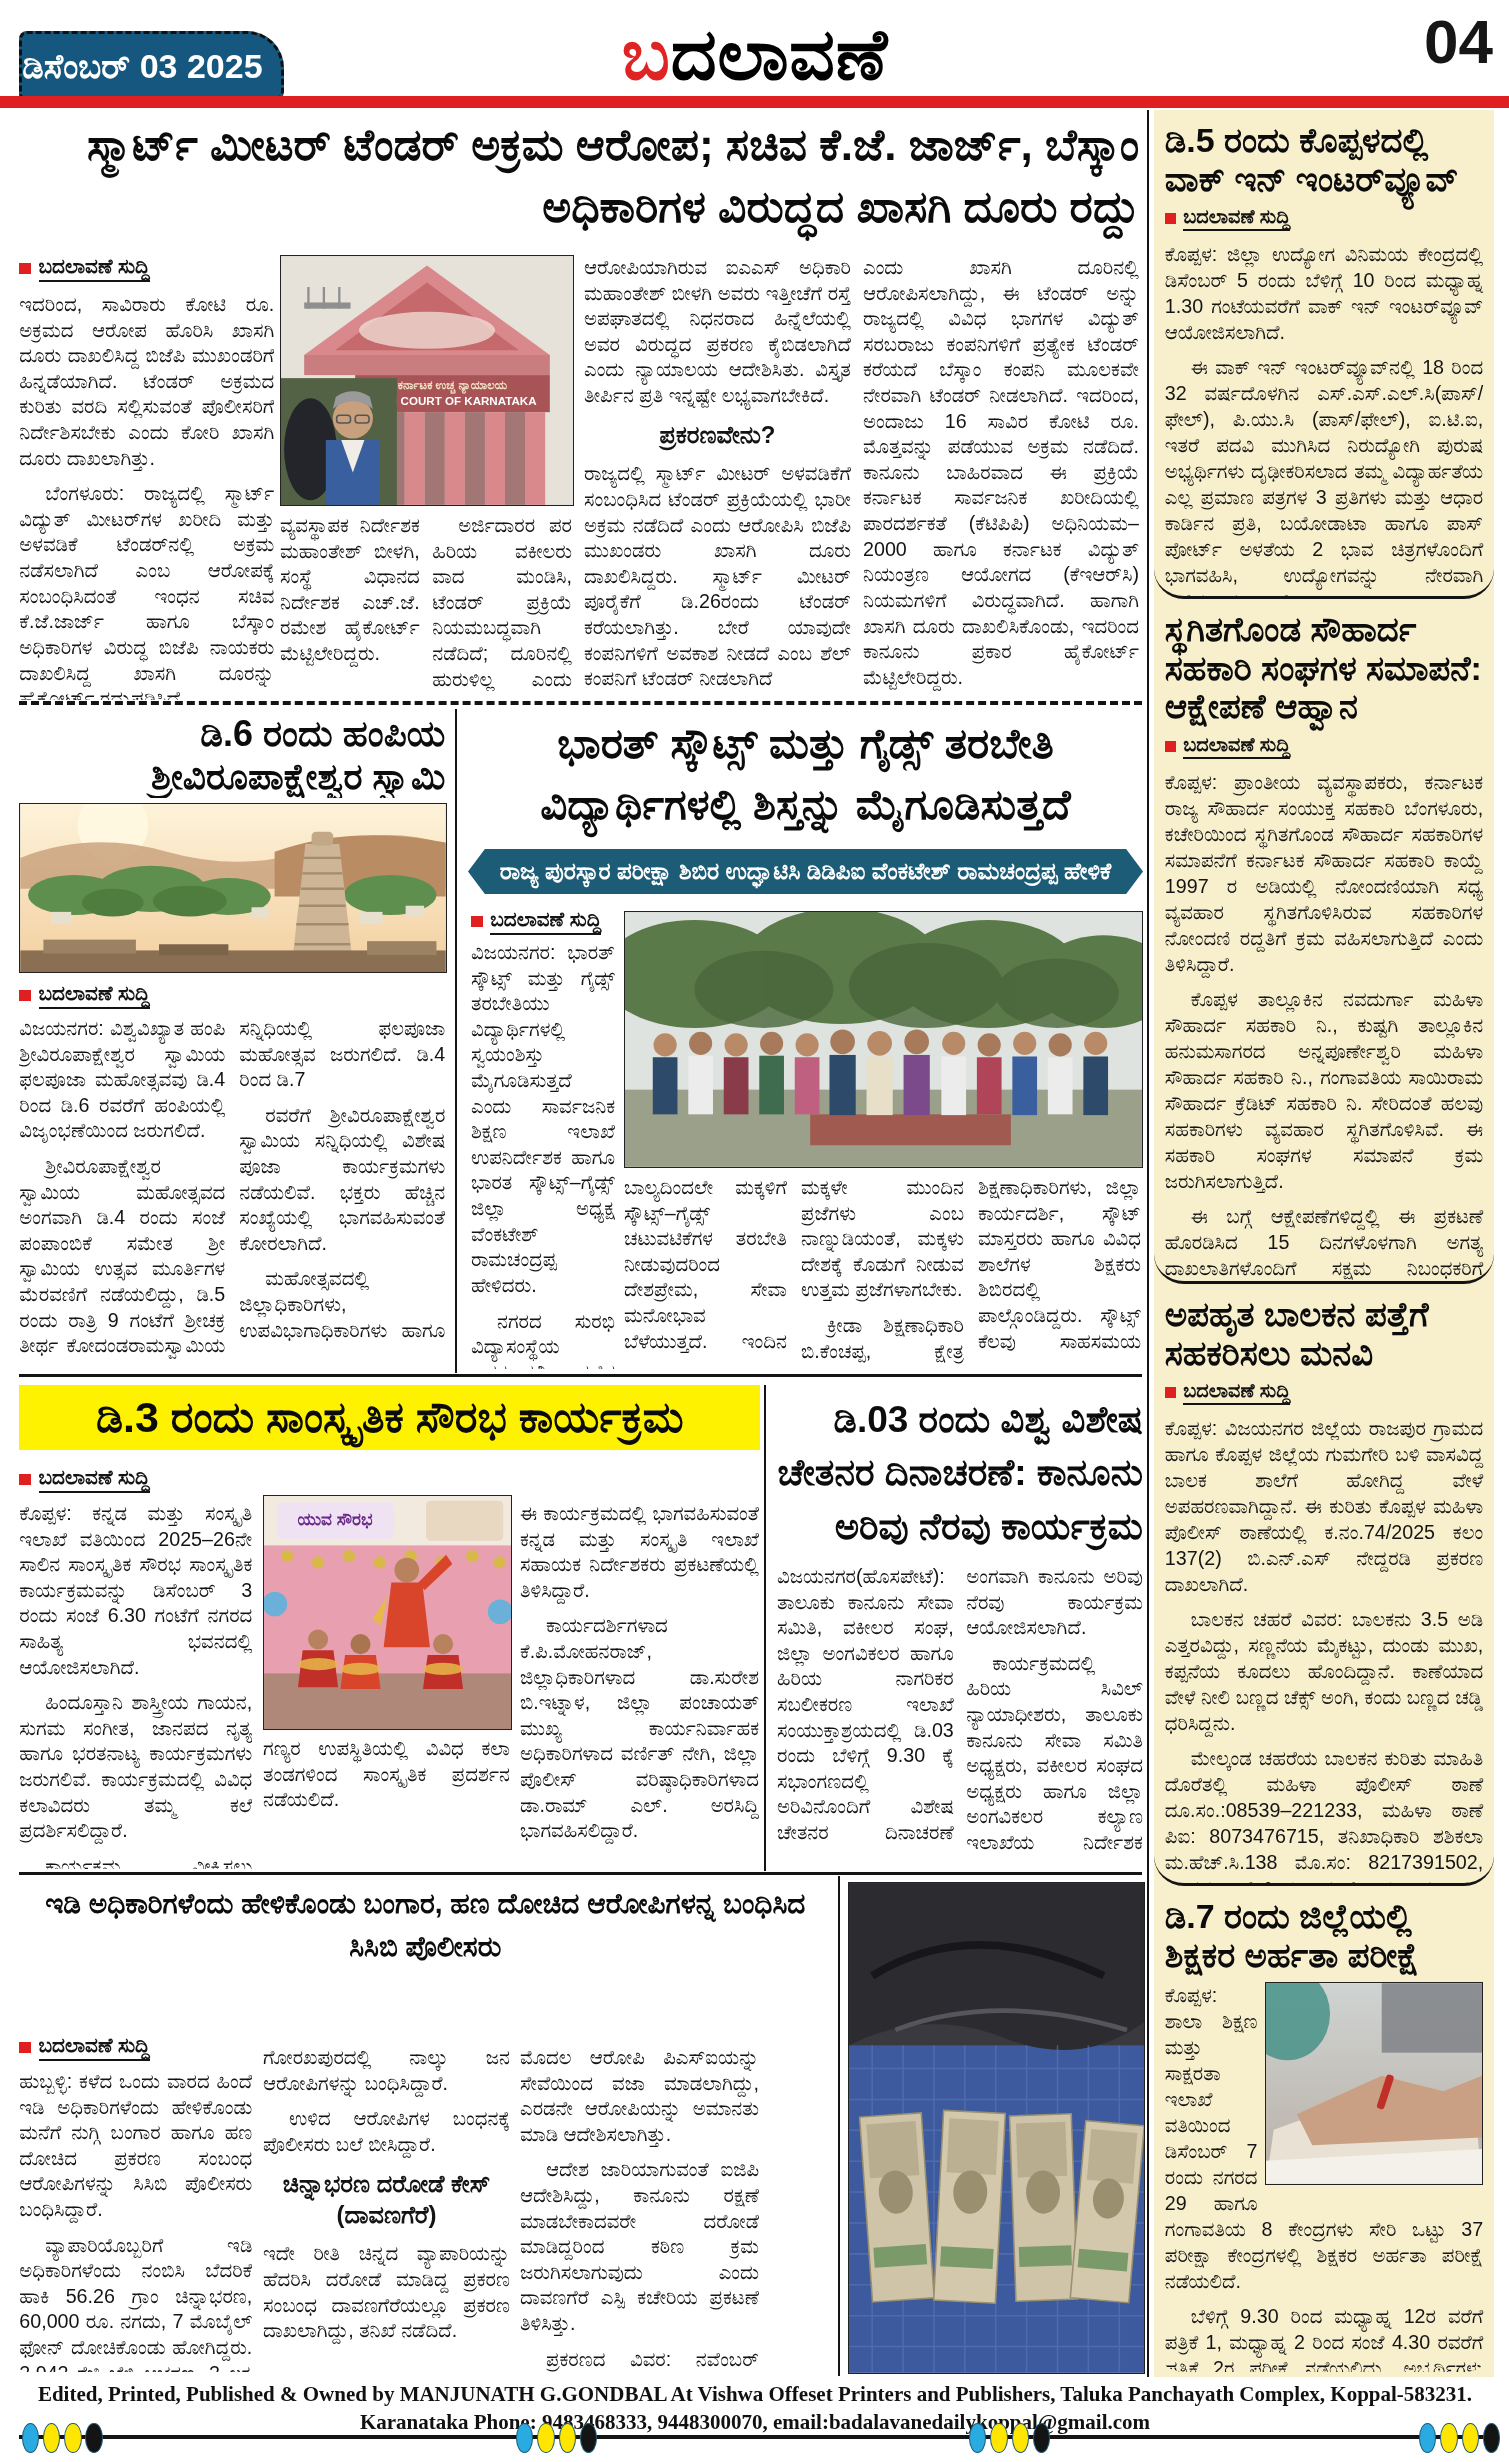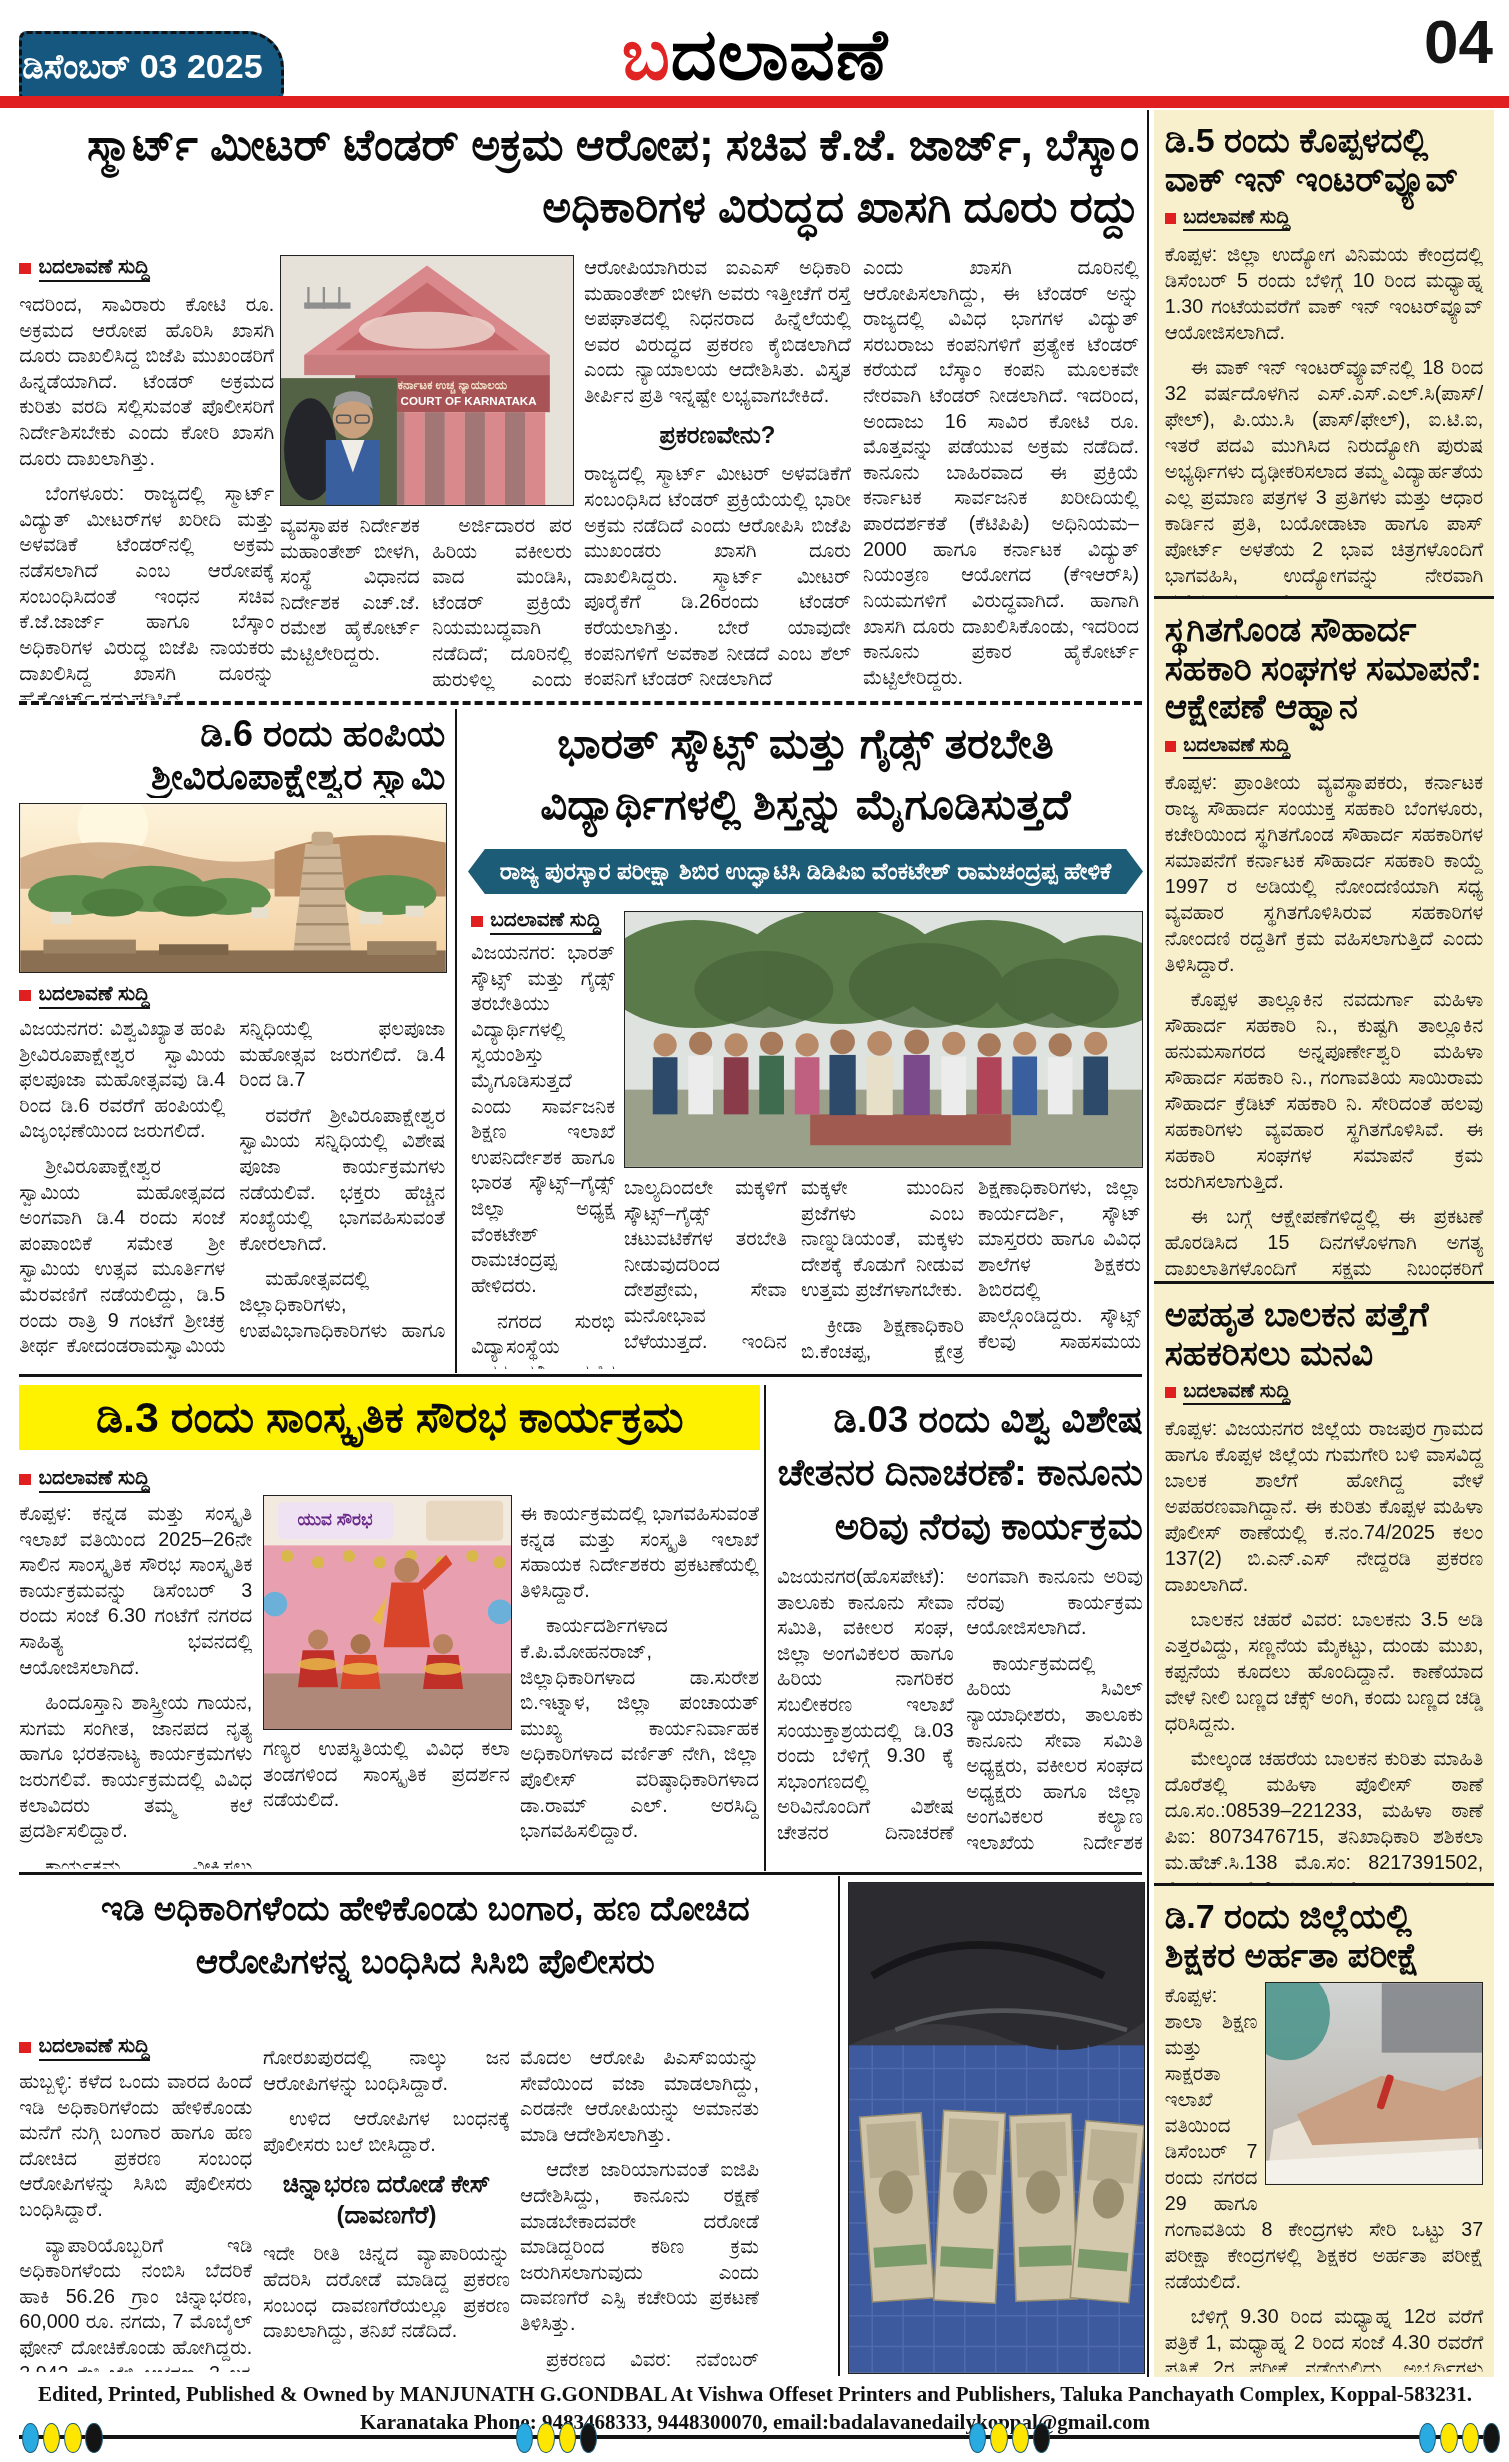--- a/index.html
+++ b/index.html
@@ -27,21 +27,21 @@
   .hrule{position:absolute;height:3.1px;background:#141414;}
   .dashed{position:absolute;border-top:4.6px dashed #141414;height:0;}
   .photo{position:absolute;border:1.5px solid #222;overflow:hidden;background:#ccc;}
   
   .kicker{position:absolute;background:#1d5c77;color:#fff;display:flex;align-items:center;justify-content:center;
           font-weight:700;font-size:23px;clip-path:polygon(0 50%,2.5% 0,97.5% 0,100% 50%,97.5% 100%,2.5% 100%);}
   .yellow-banner{position:absolute;background:#fff200;display:flex;align-items:center;justify-content:center;
           font-weight:700;font-size:43px;color:#0b0b0b;}
   
   .sidebar{position:absolute;left:1154px;top:110px;width:340px;height:2267px;background:#f8efcd;}
-  .side-art{box-sizing:border-box;padding:9.3px 10.8px 4.6px;border-bottom:3.1px solid #141414;overflow:hidden;}
+  .side-art{box-sizing:border-box;padding:9.3px 10.8px 4.6px;border-bottom:3.1px solid #141414;overflow:hidden;border-radius:30px;}
   .side-art h2{margin:1.5px 0 7.7px;font-size:34px;line-height:1.14;font-weight:700;color:#0c0c0c;}
   .side-art .sbody{font-size:19.7px;line-height:1.32;text-align:justify;}
   .side-art .sbody p{margin:0 0 9.3px;text-indent:26px;}
   .side-art .sbody p:first-child{text-indent:0;}
   .side-byline{display:flex;align-items:center;gap:7.7px;margin:3.1px 0 9.3px;}
   .side-byline .sq{width:10.8px;height:10.8px;background:#e02020;}
   .side-byline .bt{font-weight:700;font-size:19.3px;border-bottom:2.3px solid #141414;padding-bottom:1.5px;}
   
   .footer{position:absolute;left:0;top:2380px;width:100%;text-align:center;
           font-family:"Liberation Serif",serif;font-weight:700;font-size:21px;line-height:1.35;color:#111;}
@@ -409,21 +409,21 @@
 
   <div class="vrule" style="left:764px;top:1385px;height:486px"></div>
   <div class="headline" style="left:777px;top:1393px;width:366px;height:165px;font-size:37px;line-height:1.44">ಡಿ.03 ರಂದು ವಿಶ್ವ ವಿಶೇಷ ಚೇತನರ ದಿನಾಚರಣೆ: ಕಾನೂನು ಅರಿವು ನೆರವು ಕಾರ್ಯಕ್ರಮ</div>
   <div class="col" style="left:777px;top:1564px;width:366px;height:304px;column-count:2;column-gap:12.4px">
       <p>ವಿಜಯನಗರ(ಹೊಸಪೇಟೆ): ತಾಲೂಕು ಕಾನೂನು ಸೇವಾ ಸಮಿತಿ, ವಕೀಲರ ಸಂಘ, ಜಿಲ್ಲಾ ಅಂಗವಿಕಲರ ಹಾಗೂ ಹಿರಿಯ ನಾಗರಿಕರ ಸಬಲೀಕರಣ ಇಲಾಖೆ ಸಂಯುಕ್ತಾಶ್ರಯದಲ್ಲಿ ಡಿ.03 ರಂದು ಬೆಳಿಗ್ಗೆ 9.30 ಕ್ಕೆ ಸಭಾಂಗಣದಲ್ಲಿ ಅರಿವಿನೊಂದಿಗೆ ವಿಶೇಷ ಚೇತನರ ದಿನಾಚರಣೆ ಅಂಗವಾಗಿ ಕಾನೂನು ಅರಿವು ನೆರವು ಕಾರ್ಯಕ್ರಮ ಆಯೋಜಿಸಲಾಗಿದೆ.</p>
       <p>ಕಾರ್ಯಕ್ರಮದಲ್ಲಿ ಹಿರಿಯ ಸಿವಿಲ್ ನ್ಯಾಯಾಧೀಶರು, ತಾಲೂಕು ಕಾನೂನು ಸೇವಾ ಸಮಿತಿ ಅಧ್ಯಕ್ಷರು, ವಕೀಲರ ಸಂಘದ ಅಧ್ಯಕ್ಷರು ಹಾಗೂ ಜಿಲ್ಲಾ ಅಂಗವಿಕಲರ ಕಲ್ಯಾಣ ಇಲಾಖೆಯ ನಿರ್ದೇಶಕ ಧನಂಜಯಪ್ಪ.ಬಿ ಭಾಗವಹಿಸಲಿದ್ದಾರೆ.</p>
     </div>
 
   <div class="hrule" style="left:19.3px;top:1872px;width:1123px"></div>
 
-  <div class="headline" style="left:19.3px;top:1882px;width:812px;height:141px;font-size:34px;line-height:1.55;text-align:center">ಇಡಿ ಅಧಿಕಾರಿಗಳೆಂದು ಹೇಳಿಕೊಂಡು ಬಂಗಾರ, ಹಣ ದೋಚಿದ ಆರೋಪಿಗಳನ್ನ ಬಂಧಿಸಿದ ಸಿಸಿಬಿ ಪೊಲೀಸರು</div>
+  <div class="headline" style="left:19.3px;top:1882px;width:812px;height:141px;font-size:28px;line-height:1.55;text-align:center">ಇಡಿ ಅಧಿಕಾರಿಗಳೆಂದು ಹೇಳಿಕೊಂಡು ಬಂಗಾರ, ಹಣ ದೋಚಿದ ಆರೋಪಿಗಳನ್ನ ಬಂಧಿಸಿದ ಸಿಸಿಬಿ ಪೊಲೀಸರು</div>
   <div class="byline" style="left:19.3px;top:2034px">
       <span class="sq"></span>
       <span class="bt">ಬದಲಾವಣೆ ಸುದ್ದಿ</span>
     </div>
   <div class="col" style="left:19.3px;top:2069px;width:233px;height:303px">
       <p>ಹುಬ್ಬಳ್ಳಿ: ಕಳೆದ ಒಂದು ವಾರದ ಹಿಂದೆ ಇಡಿ ಅಧಿಕಾರಿಗಳೆಂದು ಹೇಳಿಕೊಂಡು ಮನೆಗೆ ನುಗ್ಗಿ ಬಂಗಾರ ಹಾಗೂ ಹಣ ದೋಚಿದ ಪ್ರಕರಣ ಸಂಬಂಧ ಆರೋಪಿಗಳನ್ನು ಸಿಸಿಬಿ ಪೊಲೀಸರು ಬಂಧಿಸಿದ್ದಾರೆ.</p>
       <p>ವ್ಯಾಪಾರಿಯೊಬ್ಬರಿಗೆ ಇಡಿ ಅಧಿಕಾರಿಗಳೆಂದು ನಂಬಿಸಿ ಬೆದರಿಕೆ ಹಾಕಿ 56.26 ಗ್ರಾಂ ಚಿನ್ನಾಭರಣ, 60,000 ರೂ. ನಗದು, 7 ಮೊಬೈಲ್ ಫೋನ್ ದೋಚಿಕೊಂಡು ಹೋಗಿದ್ದರು. 2,942 ಕೆಜಿ ಬೆಳ್ಳಿ ಆಭರಣ, 2 ಲಕ್ಷ ರೂ. ನಗದನ್ನು ವಶಪಡಿಸಿಕೊಳ್ಳಲಾಗಿದೆ.</p>
     </div>
   <div class="col" style="left:263px;top:2045px;width:247px;height:327px">
     <div>

